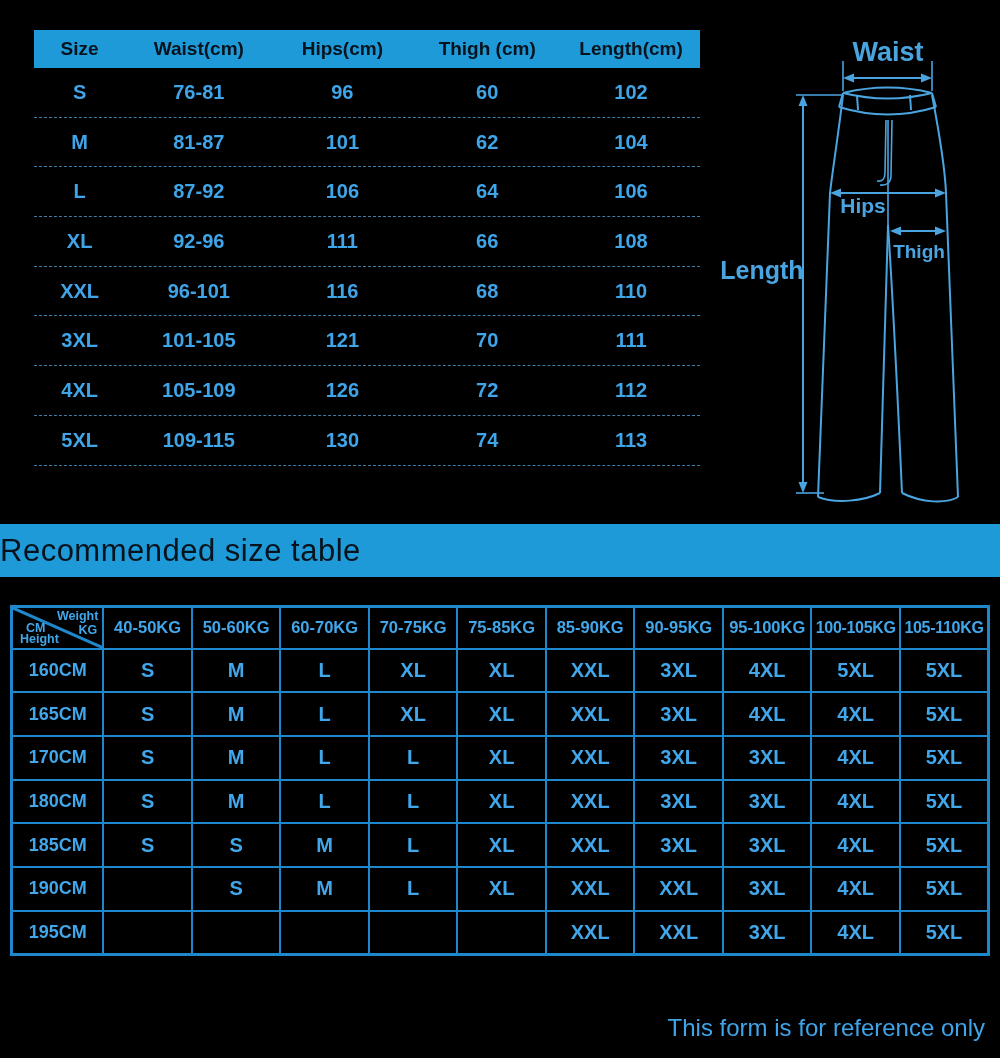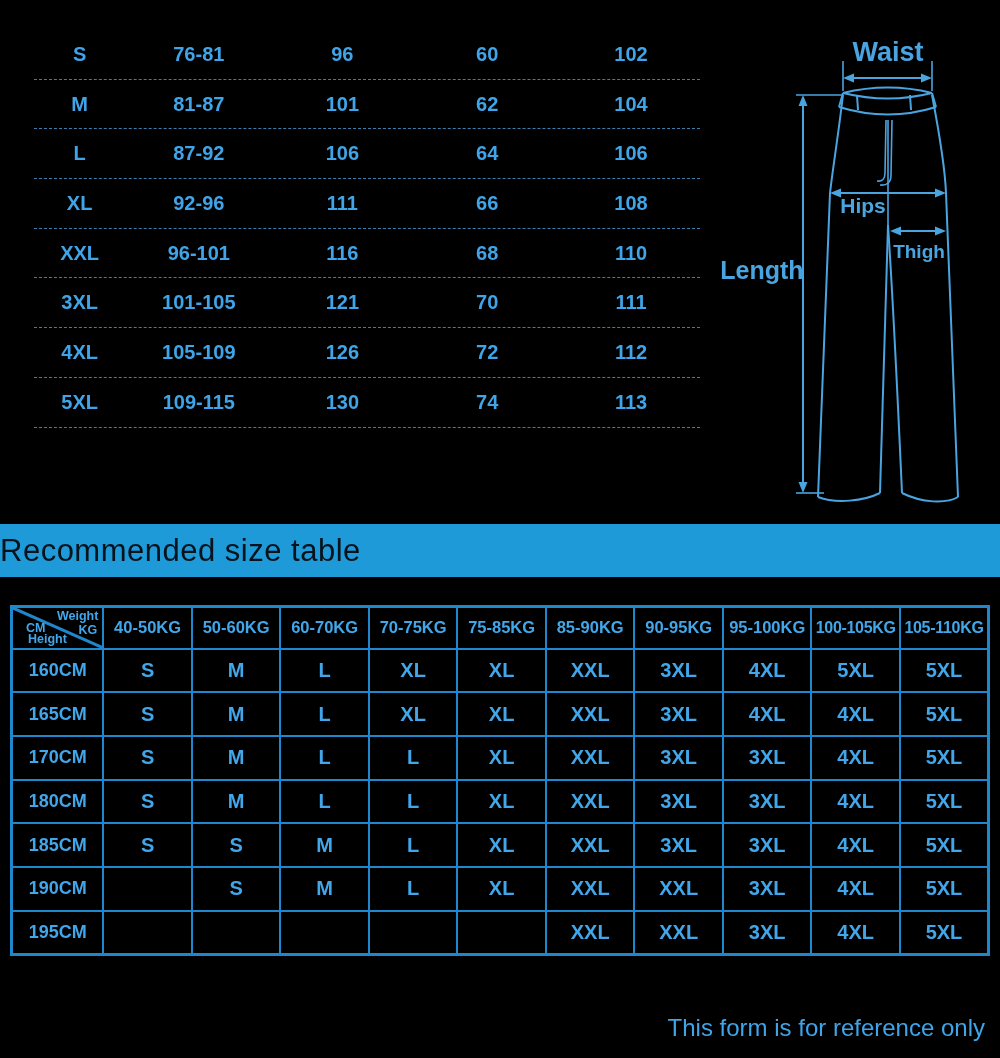--- a/index.html
+++ b/index.html
@@ -50,31 +50,38 @@
   tr.data-row{height:43.7px;}
   tr.data-row th.hcol{font-size:18px;}
   tr.data-row td{font-size:20px;}
   
   th.corner{position:relative;padding:0;}
   .corner svg{position:absolute;left:0;top:0;width:100%;height:100%;}
   .corner span{position:absolute;font-size:12.5px;line-height:13px;color:#41a7ea;}
   .corner .t-weight{top:2px;right:4px;}
   .corner .t-kg{top:16px;right:5px;}
   .corner .t-cm{top:14px;left:5px;margin-left:8px;}
-  .corner .t-height{bottom:2px;left:15px;text-align:center;}
+  .corner .t-height{bottom:2px;left:7px;text-align:center;}
   
   .footer-note{
     position:absolute;right:15px;top:1014px;
     color:#3fa5e8;font-size:24px;
   }
 </style>
 </head>
 <body>
 
 <div class="size-table">
+  <div class="st-head">
+      <span class="st-cell c0">Size</span>
+      <span class="st-cell c1">Waist(cm)</span>
+      <span class="st-cell c2">Hips(cm)</span>
+      <span class="st-cell c3">Thigh (cm)</span>
+      <span class="st-cell c4">Length(cm)</span>
+    </div>
   <div>
       <div class="st-row">
         <span class="st-cell c0">S</span>
         <span class="st-cell c1">76-81</span>
         <span class="st-cell c2">96</span>
         <span class="st-cell c3">60</span>
         <span class="st-cell c4">102</span>
       </div>
       <div class="st-row">
         <span class="st-cell c0">M</span>

